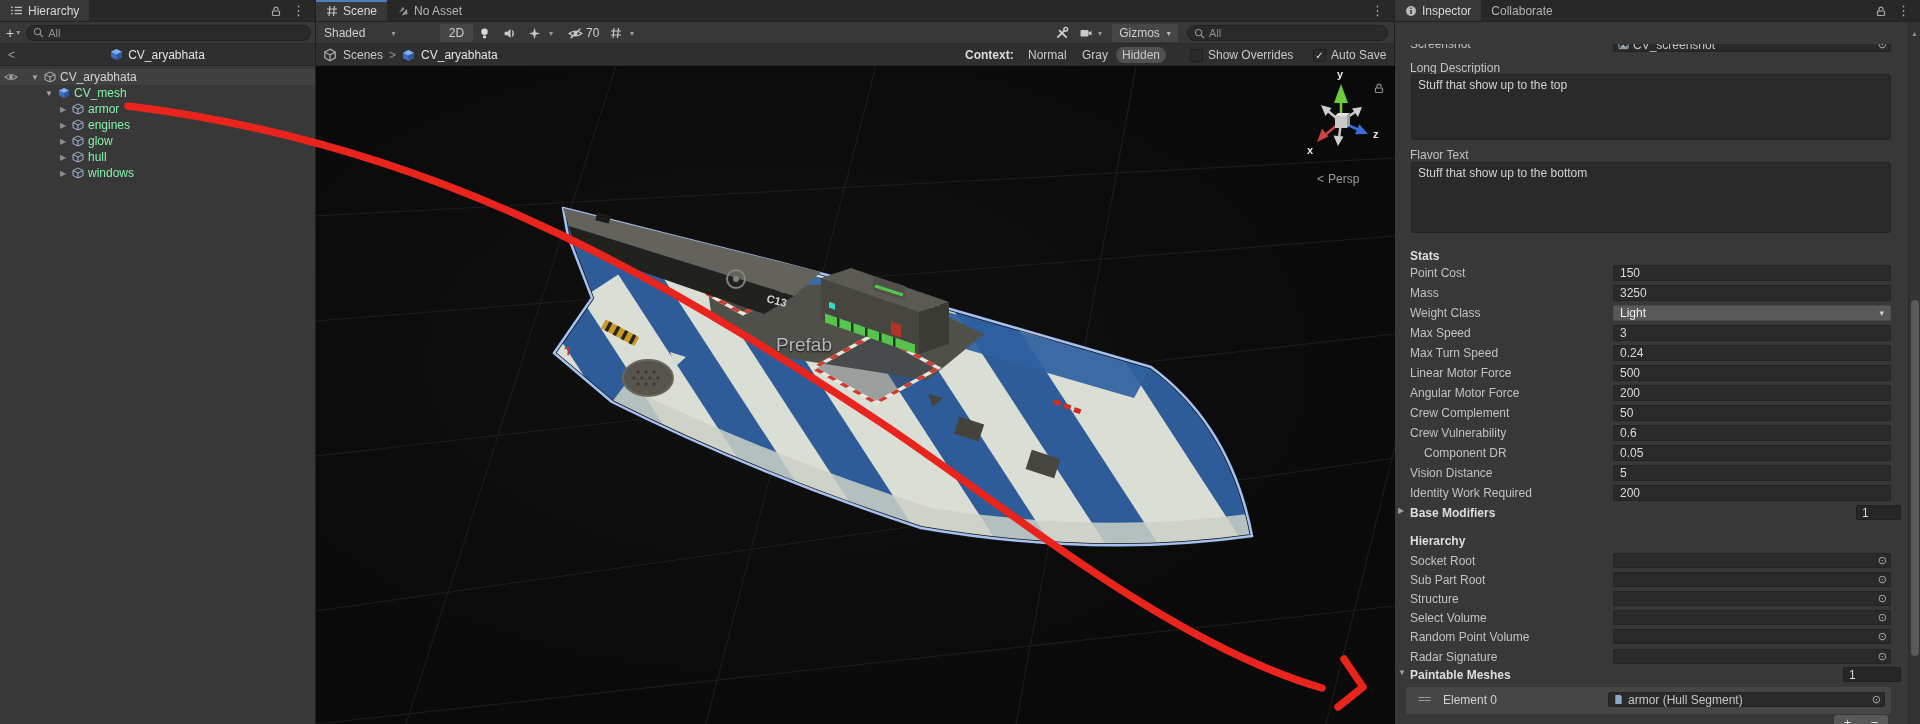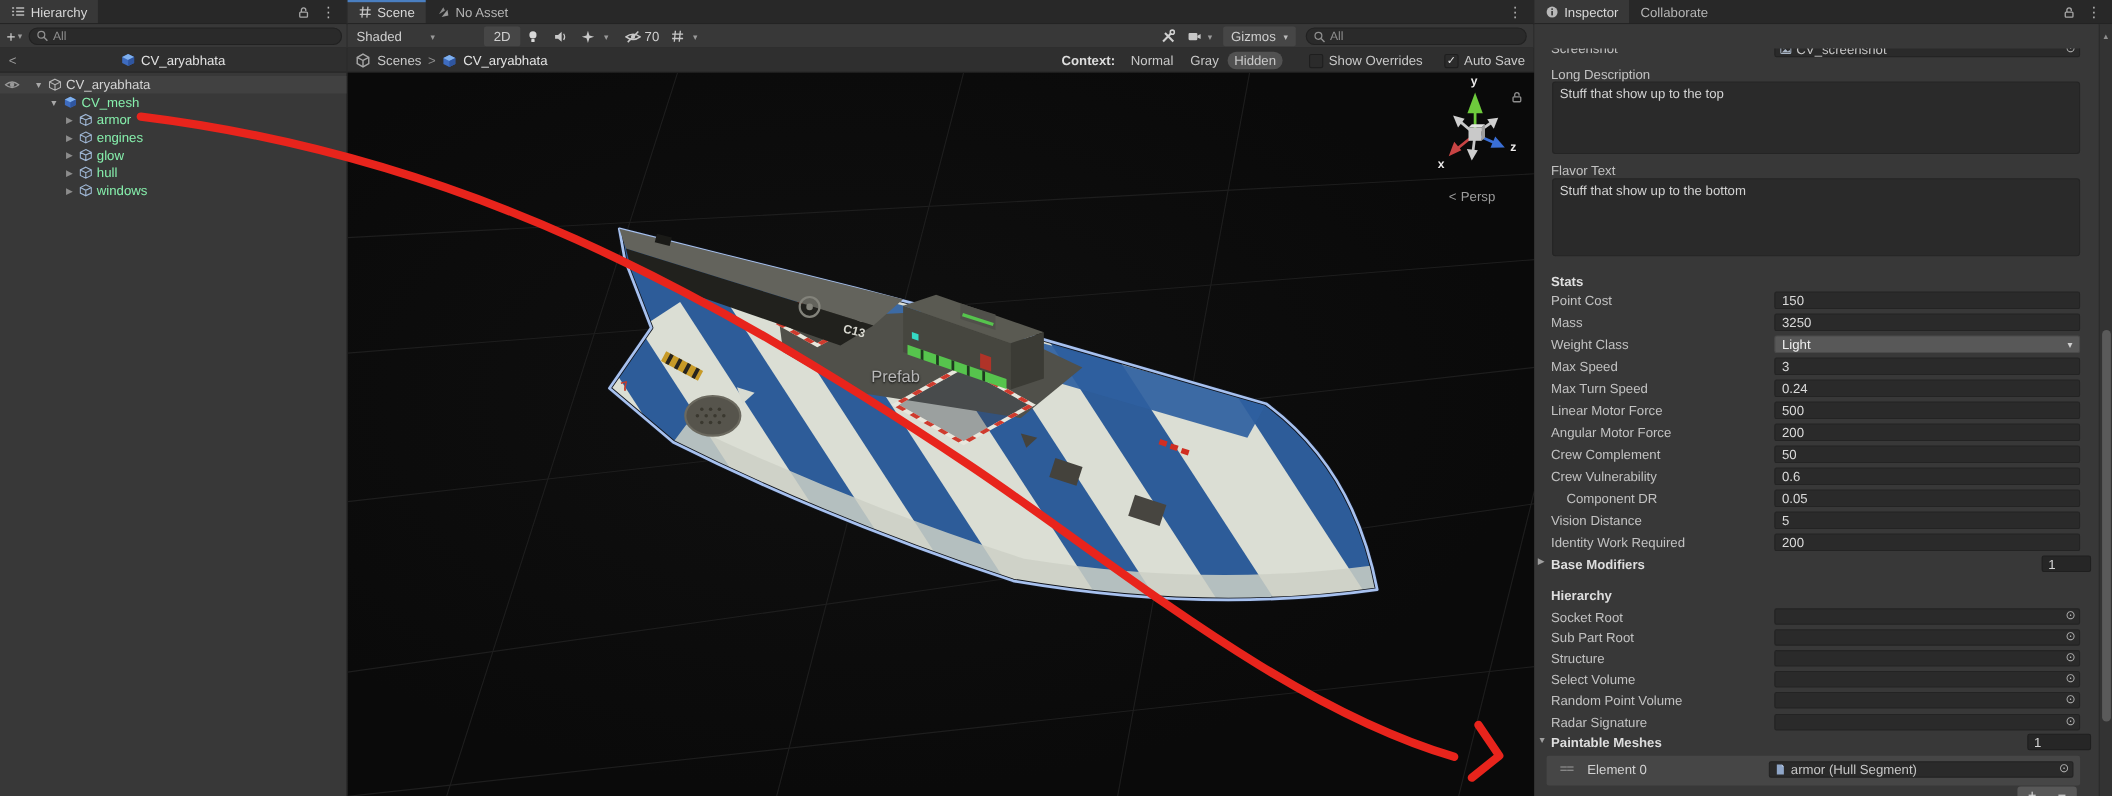--- a/index.html
+++ b/index.html
@@ -43,21 +43,21 @@
 
   
   .s-toolbar { position:absolute; top:22px; left:0; right:0; height:22px; background:#383838; border-bottom:1px solid #2b2b2b; }
   .s-toolbar .titem { position:absolute; top:2px; height:18px; display:flex; align-items:center; color:#cfcfcf; }
   .btnish { background:#464646; border-radius:2px; justify-content:center; }
   .ctxbar { position:absolute; top:44px; left:0; right:0; height:22px; background:#2f2f2f; border-bottom:1px solid #262626; }
   .ctxbar .citem { position:absolute; top:3px; height:16px; display:flex; align-items:center; color:#c9c9c9; }
   .pill { background:#515151; border-radius:8px; justify-content:center; color:#e0e0e0; }
   .cbox { width:13px; height:13px; background:#2b2b2b; border:1px solid #1e1e1e; border-radius:2px; display:flex; align-items:center; justify-content:center; color:#e8e8e8; font-size:10px; }
   .viewport { position:absolute; top:66px; left:0; width:1079px; height:658px; background:radial-gradient(ellipse at 42% 45%, #101010 0%, #0a0a0a 70%); overflow:hidden; }
-  .prefab-tag { position:absolute; left:476px; top:268px; color:#b9b9b9; font-size:15px; text-shadow:0 1px 2px #000; }
+  .prefab-tag { position:absolute; left:460px; top:268px; color:#b9b9b9; font-size:19px; text-shadow:0 1px 2px #000; }
   .gizmo-wrap { position:absolute; left:965px; top:0; width:130px; height:135px; }
   .axis-lbl { position:absolute; color:#eceaea; font-size:11px; font-weight:bold; text-shadow:0 1px 1px #000; }
   .persp-lbl { position:absolute; left:36px; top:106px; color:#9c9c9c; font-size:12px; display:flex; gap:4px; align-items:center; }
 
   
   .ins-content { position:absolute; top:22px; left:0; right:12px; bottom:0; background:#383838; overflow:hidden; }
   .irow { position:absolute; left:15px; height:16px; line-height:16px; color:#c2c2c2; }
   .ifield { position:absolute; left:218px; right:17px; height:16px; line-height:15px; background:#2a2a2a; border:1px solid #232323; border-radius:2px; color:#dadada; padding-left:6px; }
   .idrop { background:#585858; border-color:#4a4a4a; color:#eeeeee; }
   .idrop .dd-ar { position:absolute; right:6px; top:0; color:#cfcfcf; font-size:9px; }

